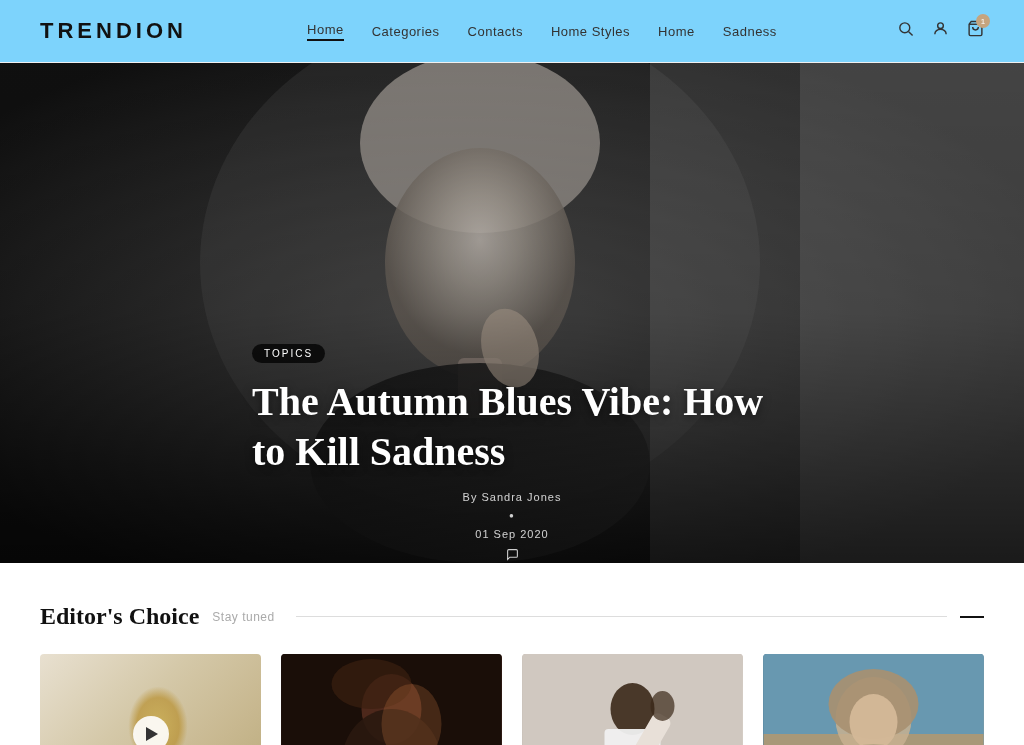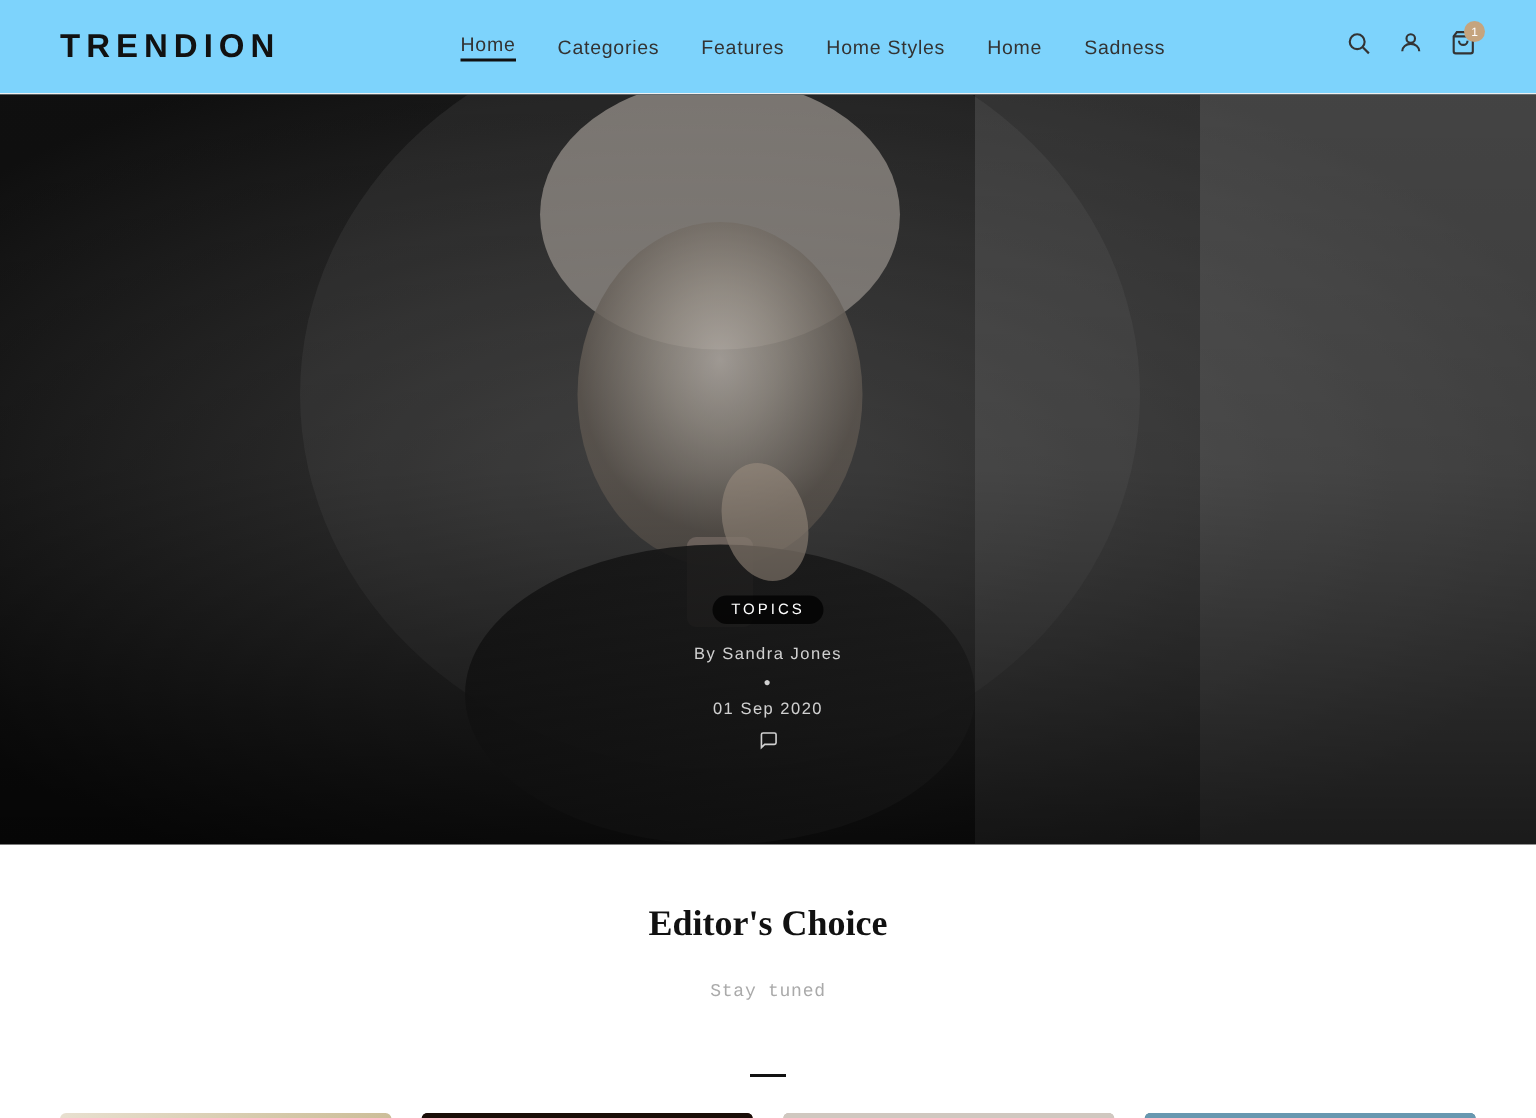--- a/index.html
+++ b/index.html
@@ -85,22 +85,21 @@
         linear-gradient(to bottom, #111 0%, #222 20%, #444 50%, #888 80%, #aaa 100%);
     }
     .hero-overlay {
       position: absolute;
       inset: 0;
       background: linear-gradient(to bottom, rgba(0,0,0,0.1) 0%, rgba(0,0,0,0.2) 50%, rgba(0,0,0,0.65) 100%);
     }
     .hero-content {
       position: relative;
       z-index: 10;
-      text-align: center;
-      padding-bottom: 60px;
+      text-align: left;
     }
     .hero-tag {
       display: inline-block;
       background: rgba(0,0,0,0.75);
       color: #fff;
       font-family: 'Helvetica Neue', sans-serif;
       font-size: 10px;
       letter-spacing: 2px;
       padding: 4px 12px;
       border-radius: 12px;
@@ -129,32 +128,31 @@
     }
     .hero-meta .dot { font-size: 8px; }
 
     
     .editors-section {
       padding: 40px 40px 30px;
     }
     .editors-header {
       display: flex;
       align-items: center;
-      gap: 24px;
+      gap: 13px;
       margin-bottom: 24px;
-      flex-direction: column;
     }
     .editors-title {
       font-family: 'Georgia', serif;
       font-size: 24px;
       font-weight: bold;
       color: #111;
     }
     .editors-subtitle {
-      font-family: Liberation Mono, monospace;
+      font-family: Liberation Sans, sans-serif;
       font-size: 12px;
       color: #aaa;
       letter-spacing: 0.5px;
     }
     .editors-line {
       flex: 1;
       height: 1px;
       background: #ddd;
       margin-left: 8px;
     }
@@ -256,21 +254,21 @@
     }
   </style>
 </head>
 <body>
 
 <header>
   <div class="logo">TRENDION</div>
   <nav>
     <a href="#" class="active">Home</a>
     <a href="#">Categories</a>
-    <a href="#">Features</a>
+    <a href="#">Contacts</a>
     <a href="#">Home Styles</a>
     <a href="#">Home</a>
     <a href="#">Sadness</a>
   </nav>
   <div class="header-icons">
     <span>
       <svg width="17" height="17" viewBox="0 0 24 24" fill="none" stroke="#333" stroke-width="2">
         <circle cx="11" cy="11" r="7"></circle>
           <line x1="16.5" y1="16.5" x2="22" y2="22"></line>
       </svg>
@@ -328,20 +326,21 @@
 
       <ellipse cx="510" cy="285" rx="28" ry="40" fill="#b8a898" fill-opacity="0.7" transform="rotate(-15 510 285)"></ellipse>
 
       <rect x="650" y="0" width="374" height="500" fill="#888" fill-opacity="0.3"></rect>
       <rect x="800" y="0" width="224" height="500" fill="#aaa" fill-opacity="0.2"></rect>
     </svg>
   </div>
   <div class="hero-overlay"></div>
   <div class="hero-content">
     <div class="hero-tag">TOPICS</div>
+    <h1 class="hero-title">The Autumn Blues Vibe: How to Kill Sadness</h1>
     <div class="hero-meta">
       <span>By Sandra Jones</span>
       <span class="dot">●</span>
       <span>01 Sep 2020</span>
       <span>
         <svg width="13" height="13" viewBox="0 0 24 24" fill="none" stroke="rgba(255,255,255,0.8)" stroke-width="2">
           <path d="M21 15a2 2 0 01-2 2H7l-4 4V5a2 2 0 012-2h14a2 2 0 012 2z"></path>
         </svg>
       </span>
     </div>

